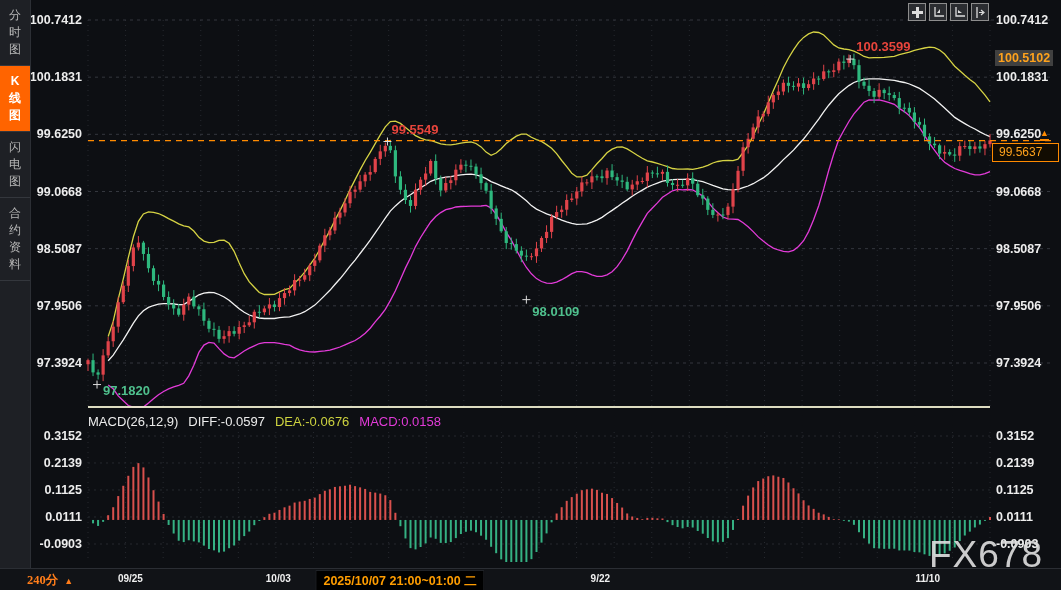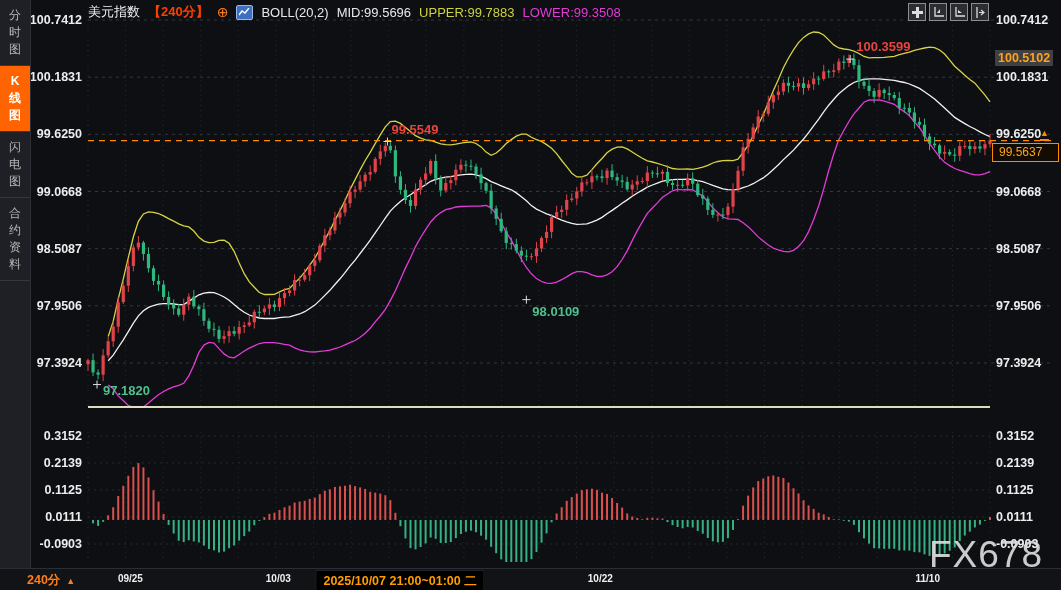--- a/index.html
+++ b/index.html
@@ -33,21 +33,21 @@
   .price-badge{position:absolute;left:992px;border:1px solid #ff8a00;color:#ffa21c;background:#120c02;
                font-size:12px;font-weight:normal;padding:1px 4px 2px 6px;z-index:7;min-width:55px;}
   .high-badge{position:absolute;left:995px;color:#ffa21c;background:#404040;font-size:12.5px;
               font-weight:bold;padding:1px 3px;z-index:7;}
   .up-marker{position:absolute;left:1040px;color:#ff8a00;font-size:9px;line-height:9px;z-index:7;
              border-bottom:2px solid #ff8a00;padding-bottom:1px;cursor:pointer;}
   
   .xaxis{position:absolute;left:0;top:568px;width:1061px;height:22px;background:#111317;
          border-top:1px solid #2b2e34;z-index:6;}
   .period-label{position:absolute;left:27px;top:3px;color:#ff7d1a;font-size:12.5px;font-weight:bold;
-                display:flex;gap:6px;align-items:center;cursor:pointer;}
+                display:flex;gap:6px;align-items:center;cursor:pointer;font-family:Liberation Serif, serif;}
   .period-label .tri{font-size:9px;}
   .date-label{position:absolute;top:4px;transform:translateX(-50%);color:#f0f0f0;font-size:10px;font-weight:bold;}
   .timestamp{position:absolute;top:1px;transform:translateX(-50%);background:#000;color:#ff9d00;
              font-size:12.5px;font-weight:bold;padding:2px 7px;border:1px solid #1f2227;}
   .watermark{position:absolute;right:18px;top:534px;font-size:37px;color:#dcdcdc;opacity:.92;
              letter-spacing:1px;z-index:8;font-weight:500;}
 </style>
 </head>
 <body>
 
@@ -727,34 +727,20 @@
         <span>图</span>
       </div>
       <div class="tab">
         <span>合</span>
         <span>约</span>
         <span>资</span>
         <span>料</span>
       </div>
     </div>
 
-  <div class="main-header">
-    <span class="h-title">美元指数</span>
-    <span class="h-period">【240分】</span>
-    <span class="h-target">⊕</span>
-    <span class="h-chart-ico">
-      <svg width="11" height="9" viewBox="0 0 11 9">
-          <polyline points="0,7 3,3 6,5 10,0" fill="none" stroke="#fff" stroke-width="1.4"></polyline>
-        </svg>
-    </span>
-    <span class="h-boll">BOLL(20,2)</span>
-    <span class="h-mid">MID:99.5696</span>
-    <span class="h-upper">UPPER:99.7883</span>
-    <span class="h-lower">LOWER:99.3508</span>
-  </div>
 
   <div class="toolbar">
     <span class="tool">
       <svg width="11" height="11" viewBox="0 0 11 11">
           <path d="M4 0h3v4h4v3H7v4H4V7H0V4h4z" fill="#ddd"></path>
         </svg>
     </span>
     <span class="tool">
       <svg width="11" height="11" viewBox="0 0 11 11">
           <path d="M2 0v9h9" stroke="#ddd" fill="none" stroke-width="1.3"></path>
@@ -768,33 +754,39 @@
         </svg>
     </span>
     <span class="tool">
       <svg width="11" height="11" viewBox="0 0 11 11">
           <path d="M2 0v11" stroke="#ddd" stroke-width="1.3"></path>
           <path d="M4 5.5h4M6 3l3 2.5L6 8" stroke="#ddd" fill="none" stroke-width="1.2"></path>
         </svg>
     </span>
   </div>
 
+  <div class="macd-header">
+    <span class="m-name">MACD(26,12,9)</span>
+    <span class="m-diff">DIFF:-0.0597</span>
+    <span class="m-dea">DEA:-0.0676</span>
+    <span class="m-macd">MACD:0.0158</span>
+  </div>
 
   <div class="high-badge" id="highBadge" style="top: 49.6601px;">100.5102</div>
   <div class="price-badge" id="priceBadge" style="top: 142.605px;">99.5637</div>
   <div class="up-marker" id="upMarker" style="top: 128.605px;">▲</div>
 
   <div class="watermark">FX678</div>
 
   <div class="xaxis" id="xaxis">
     <div class="period-label">
       <span>240分</span>
       <span class="tri">▲</span>
     </div>
     <div class="timestamp" id="timestampBox" style="left: 400.092px;">2025/10/07 21:00~01:00 二</div>
   <div class="date-label" style="left: 130.394px;">09/25</div>
       <div class="date-label" style="left: 278.322px;">10/03</div>
-      <div class="date-label" style="left: 600.336px;">10/22</div>
+      <div class="date-label" style="left: 600.336px;">9/22</div>
       <div class="date-label" style="left: 771.716px; margin-top: 44px;">10/31</div>
       <div class="date-label" style="left: 927.762px;">11/10</div>
     </div>
 
 </div>
 
 </body></html>

